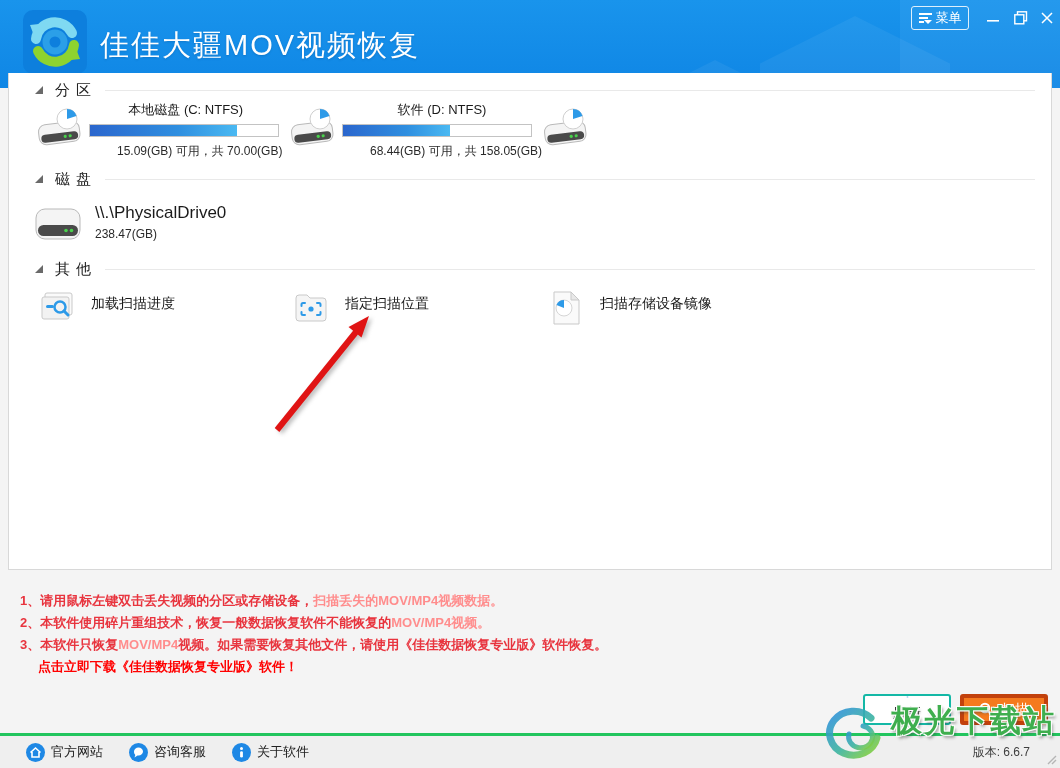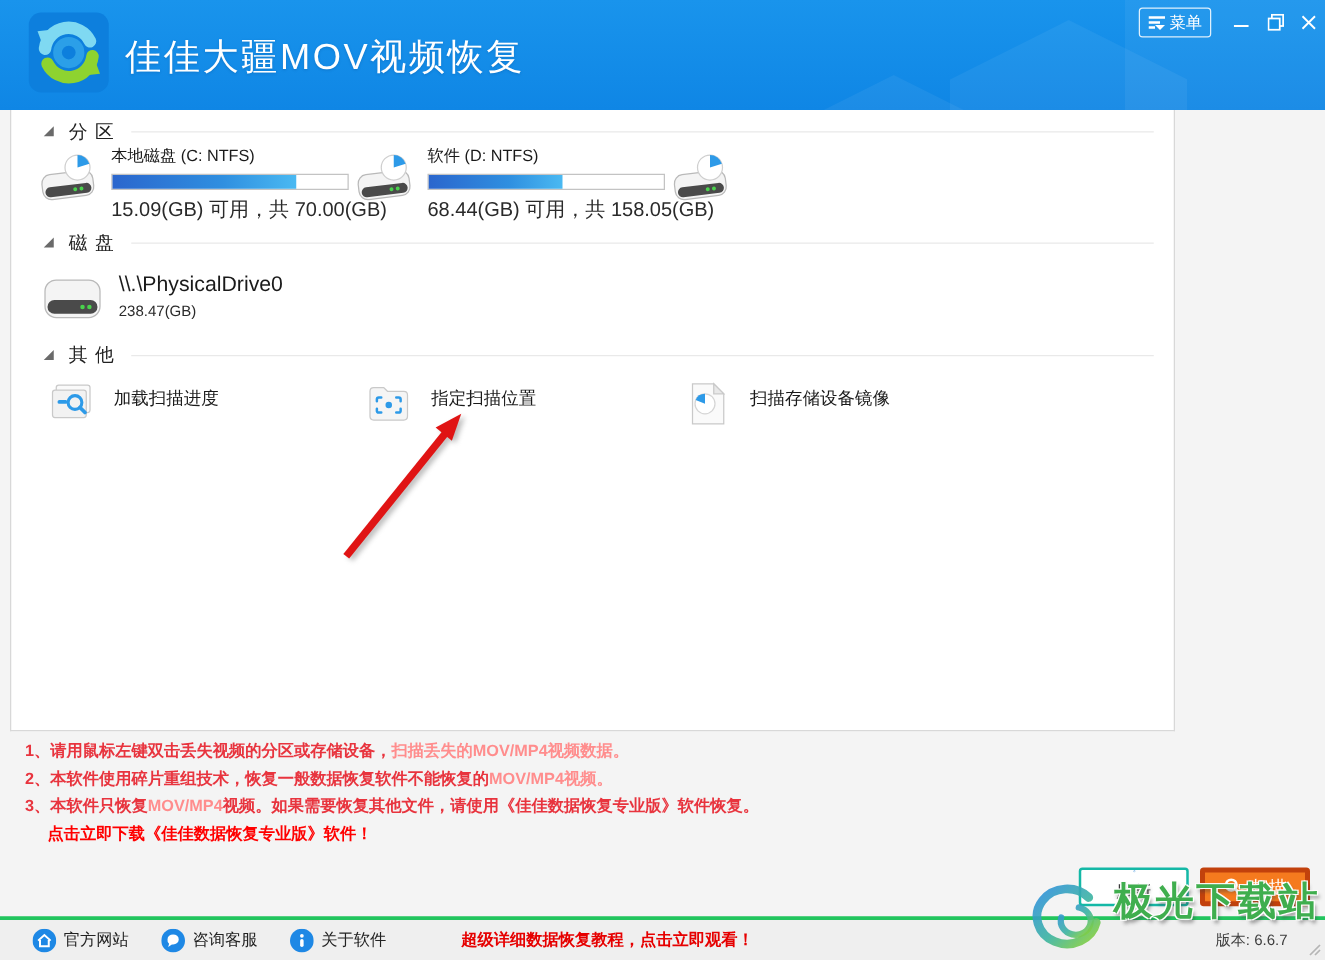--- a/index.html
+++ b/index.html
@@ -21,35 +21,35 @@
   .menu-glyph i { position:absolute; left:0; height:2px; background:#fff; display:block; }
   .menu-glyph i:nth-child(1){ top:0; width:13px; }
   .menu-glyph i:nth-child(2){ top:4px; width:9px; }
   .menu-glyph i:nth-child(3){ top:8px; width:5px; }
   .menu-glyph b { position:absolute; right:0; bottom:-1px; width:0; height:0;
     border-left:4px solid transparent; border-right:4px solid transparent; border-top:4px solid #fff; }
   .win-btn { position:absolute; top:4px; width:30px; height:28px; display:flex; align-items:center; justify-content:center; cursor:pointer; }
   .win-min { left:978px; } .win-max { left:1006px; } .win-close { left:1032px; }
 
   
-  .panel { position:absolute; left:8px; top:88px; width:932px; height:497px; background:#fff;
+  .panel { position:absolute; left:8px; top:73px; width:1044px; height:497px; background:#fff;
     border:1px solid #d8d8d8; border-top:none; }
   .sec-header { position:absolute; left:26px; right:16px; height:20px; display:flex; align-items:center; }
   .sec-header .tri { width:0; height:0; border-left:8px solid transparent; border-bottom:8px solid #6a6a6a; margin-right:12px; }
   .sec-header .sec-label { font-size:15px; color:#222; letter-spacing:6px; }
   .sec-header .rule { flex:1; height:1px; background:#e9e9e9; margin-left:8px; }
   .hdr-partition { top:7px; } .hdr-disk { top:96px; } .hdr-other { top:186px; }
 
-  .drive { position:absolute; top:28px; display:flex; cursor:pointer; }
+  .drive { position:absolute; top:28px; display:flex; cursor:pointer;text-align:center; }
   .drive.d0 { left:22px; } .drive.d1 { left:275px; } .drive.d2 { left:528px; }
   .drive-icon { width:58px; padding-top:6px; }
   .drive-name { font-size:13px; color:#1a1a1a; margin-bottom:5px; }
   .bar { width:190px; height:13px; border:1px solid #c3c3c3; background:#fff; }
   .bar-fill { height:100%; background:linear-gradient(90deg,#2b66cd 0%,#2f8fe0 60%,#4ab9f2 100%); }
-  .drive-usage { font-size:16px; color:#2a2a2a; margin-top:6px; }
+  .drive-usage { font-size:12px; color:#2a2a2a; margin-top:6px;margin-left:28px; }
 
   .physical { position:absolute; left:24px; top:124px; display:flex; cursor:pointer; }
   .phys-name { font-size:17px; color:#1a1a1a; margin-top:6px; }
   .phys-size { font-size:12px; color:#2a2a2a; margin-top:4px; }
 
   .other-item { position:absolute; top:217px; display:flex; cursor:pointer; }
   .other-item .oi-icon { width:36px; height:36px; margin-right:16px; }
   .other-item .oi-label { font-size:14px; color:#1a1a1a; margin-top:5px; }
   .oi0 { left:30px; } .oi1 { left:284px; } .oi2 { left:539px; }
 
@@ -305,21 +305,20 @@
     <span>咨询客服</span>
   </div>
   <div class="f-link">
     <svg class="f-ic" viewBox="0 0 19 19">
       <circle cx="9.5" cy="9.5" r="9.5" fill="#1e88e5"></circle>
       <circle cx="9.5" cy="5.6" r="1.5" fill="#fff"></circle>
       <rect x="8.1" y="8.2" width="2.8" height="6.4" rx="1.4" fill="#fff"></rect>
     </svg>
     <span>关于软件</span>
   </div>
-  <div class="f-promo">超级详细数据恢复教程，点击立即观看！</div>
   <div class="f-version">版本: 6.6.7</div>
   <svg class="grip" width="11" height="11" viewBox="0 0 11 11">
     <path d="M10 2 L2 10 M10 6 L6 10 M10 10 L10 10" stroke="#b5b5b5" stroke-width="1.4"></path>
   </svg>
 </div>
 
 <div class="watermark">
   <svg width="62" height="62" viewBox="0 0 62 62">
     <defs>
       <linearGradient id="wmg" x1="0" y1="0" x2="1" y2="1">

